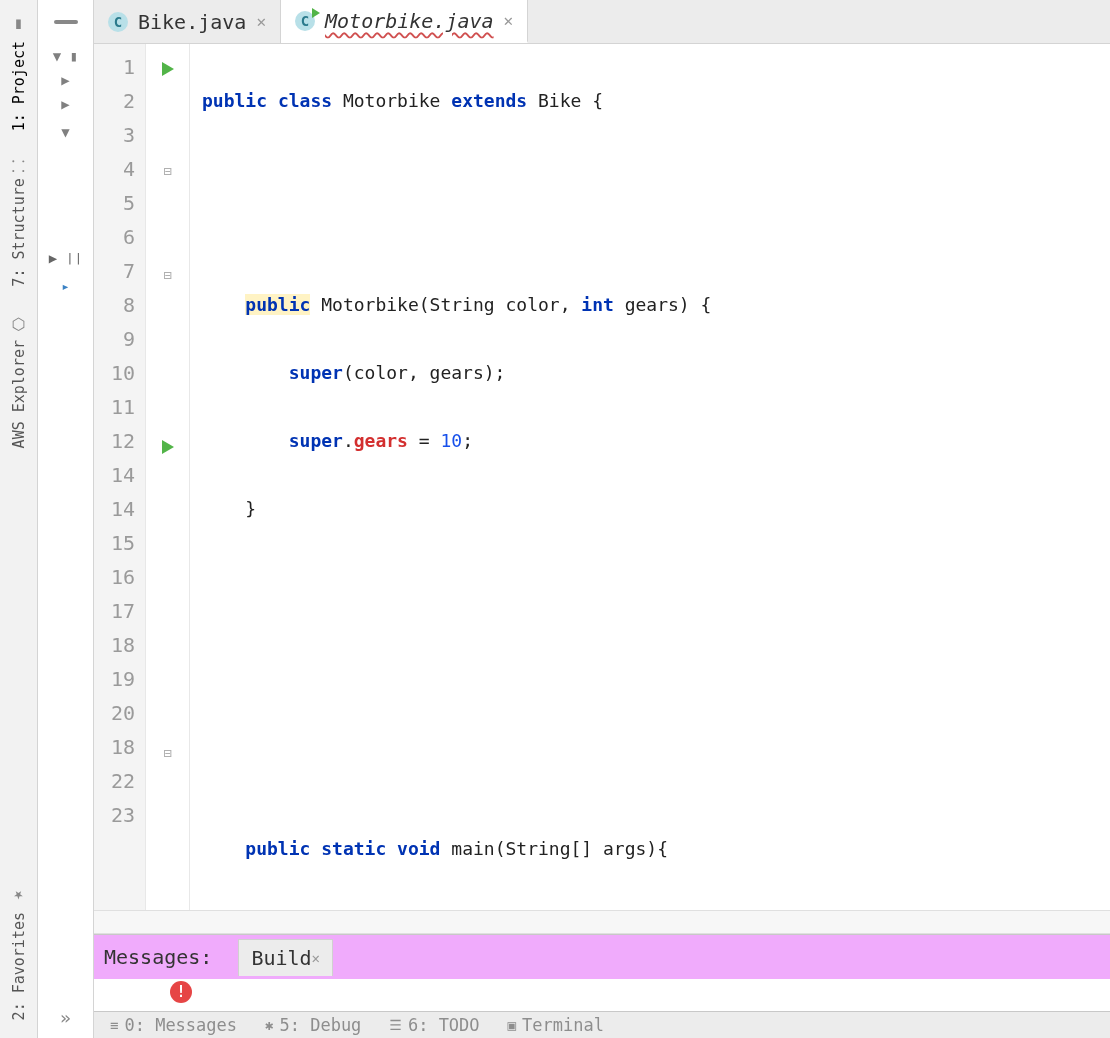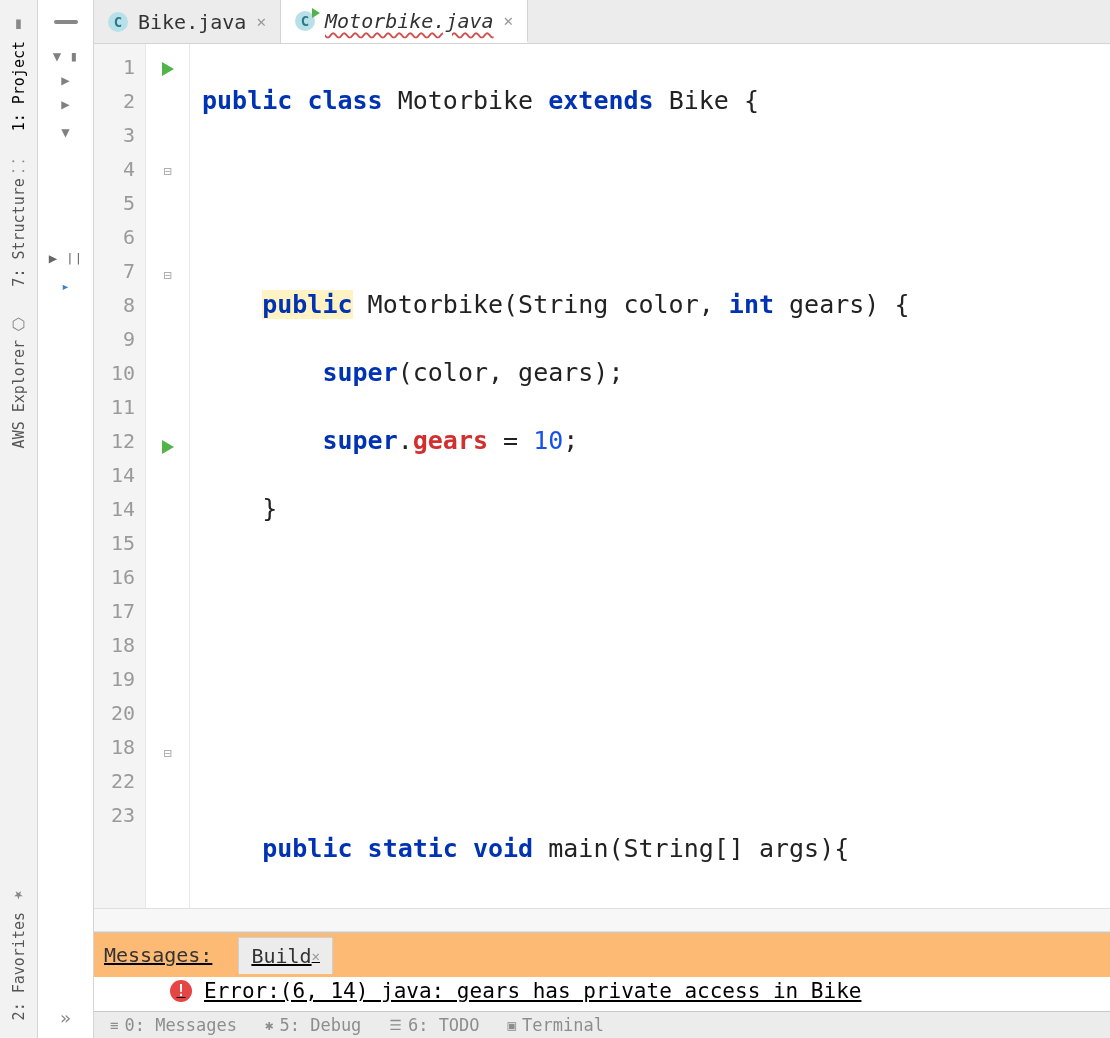--- a/index.html
+++ b/index.html
@@ -121,39 +121,38 @@
   border-top: 7px solid transparent;
   border-bottom: 7px solid transparent;
   display: inline-block;
   vertical-align: middle;
 }
 .fold-mark { color: #b0b0b0; font-size: 14px; }
 .code {
   flex: 1;
   padding: 6px 0 0 12px;
   line-height: 34px;
-  font-size: 25px;
+  font-size: 18px;
   white-space: pre;
   overflow: hidden;
 }
 .line { height: 34px; }
 .kw { color: #0033b3; font-weight: bold; }
 .plain { color: #222; }
 .err { color: #d32f2f; font-weight: bold; margin-top: 32px; }
 .num { color: #1750eb; }
 .hl-pub { background: #fff3c4; }
 
 
 .breadcrumb { height: 24px; background: #f7f7f7; border-top: 1px solid #e0e0e0; border-bottom: 1px solid #e0e0e0; }
 
 
 .messages {
   border-top: 1px solid #c8c8c8;
-  background: #fdba74;
-  text-decoration: underline;
+  background: #f0abfc;
 }
 .msg-header {
   display: flex;
   align-items: center;
   height: 44px;
   padding: 0 10px;
   font-size: 20px;
   color: #333;
 }
 .msg-title { margin-right: 26px; }
@@ -333,21 +332,20 @@
     <div class="messages">
       <div class="msg-header">
         <span class="msg-title">Messages:</span>
         <span class="msg-tab">
           <span>Build</span>
           <span class="close">✕</span>
         </span>
       </div>
       <div class="msg-body">
         <span class="err-icon">!</span>
-        <span>Error:(6, 14)  java: gears has private access in Bike</span>
       </div>
     </div>
 
     <div class="status">
       <span class="status-item">
           <span class="status-icon">≡</span>
           <span>0: Messages</span>
         </span>
       <span class="status-item">
           <span class="status-icon">✱</span>

